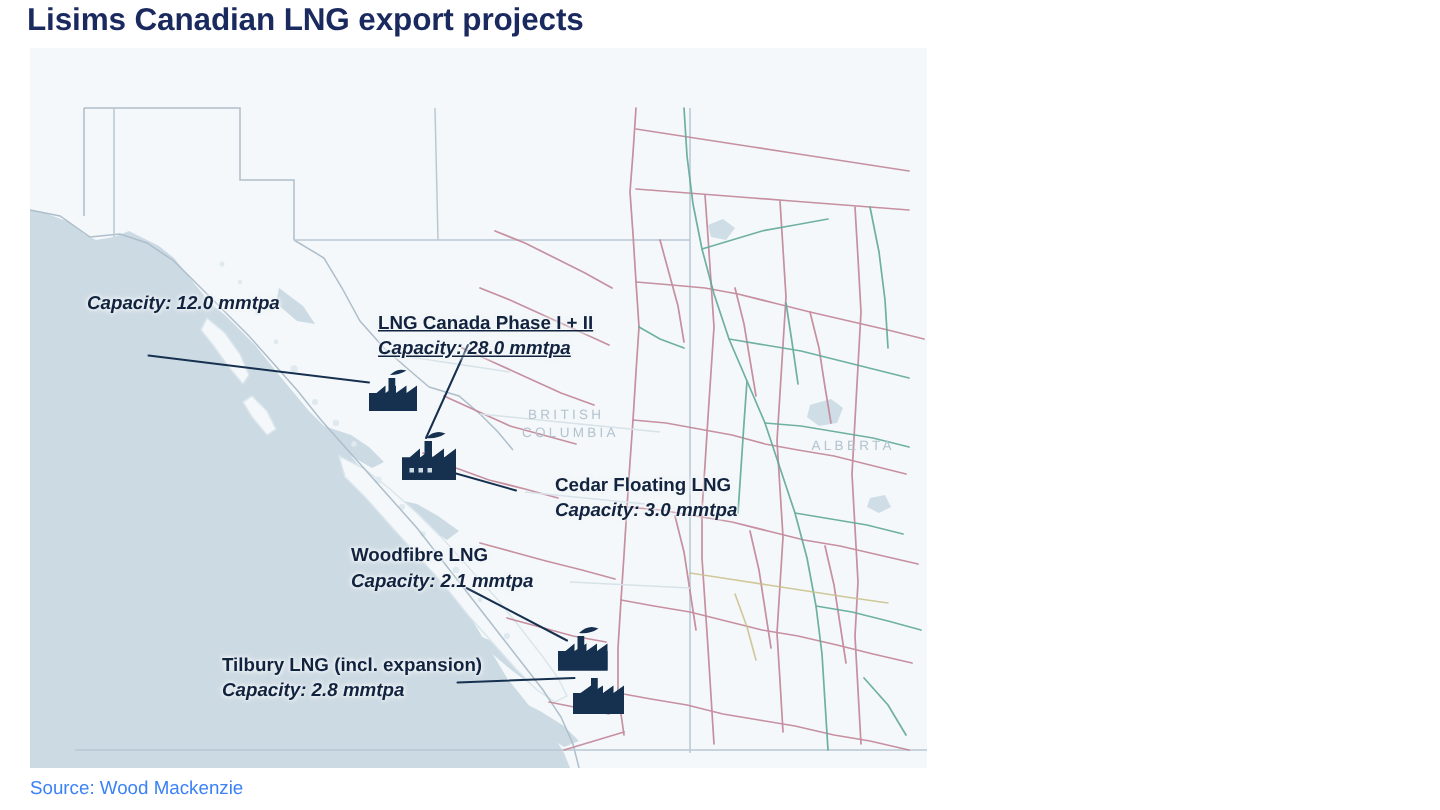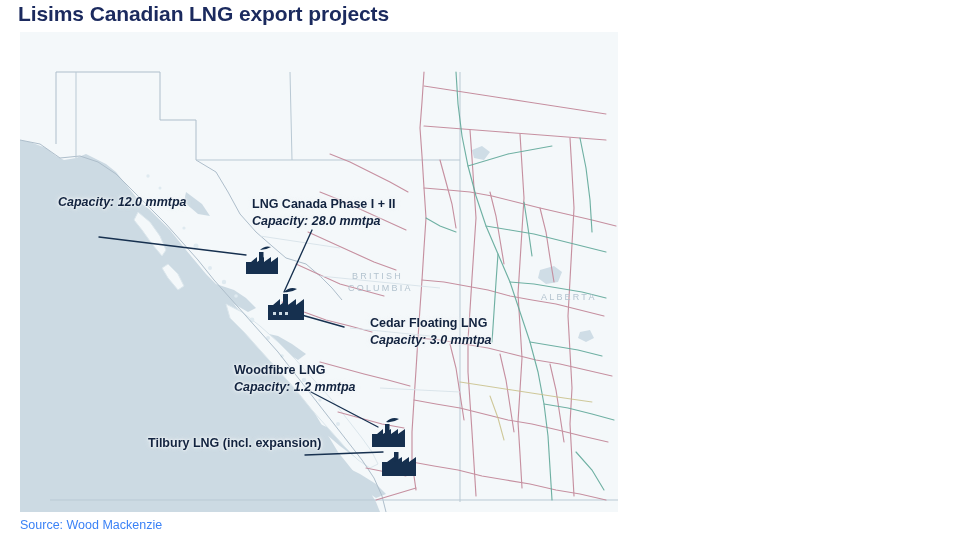--- a/index.html
+++ b/index.html
@@ -53,21 +53,21 @@
   }
   .callout .c-cap {
     font-size: 12.5px;
     font-weight: 700;
     font-style: italic;
     display: block;
     margin-top: 1px;
   }
 
   #callout-ksi      { left: 58px;  top: 193px; }
-  #callout-lngcan   { left: 252px; top: 196px; }
+  #callout-lngcan   { left: 252px; top: 207px; text-decoration: underline; }
   #callout-cedar    { left: 346px; top: 315px; margin-left: 24px; }
   #callout-woodfib  { left: 234px; top: 362px; }
   #callout-tilbury  { left: 112px; top: 435px; margin-left: 36px; }
 
   
   #source-note {
     position: absolute;
     left: 20px; top: 518px;
     font-size: 12.5px;
     color: #3b82f6;
@@ -273,20 +273,21 @@
   <span class="c-cap">Capacity: 28.0 mmtpa</span>
 </div>
 
 <div class="callout" id="callout-cedar">
   <span class="c-name">Cedar Floating LNG</span>
   <span class="c-cap">Capacity: 3.0 mmtpa</span>
 </div>
 
 <div class="callout" id="callout-woodfib">
   <span class="c-name">Woodfibre LNG</span>
-  <span class="c-cap">Capacity: 1.2 mmtpa</span>
+  <span class="c-cap">Capacity: 2.1 mmtpa</span>
 </div>
 
 <div class="callout" id="callout-tilbury">
   <span class="c-name">Tilbury LNG (incl. expansion)</span>
+  <span class="c-cap">Capacity: 2.8 mmtpa</span>
 </div>
 
 <div id="source-note">Source: Wood Mackenzie</div>
 
 </body></html>

